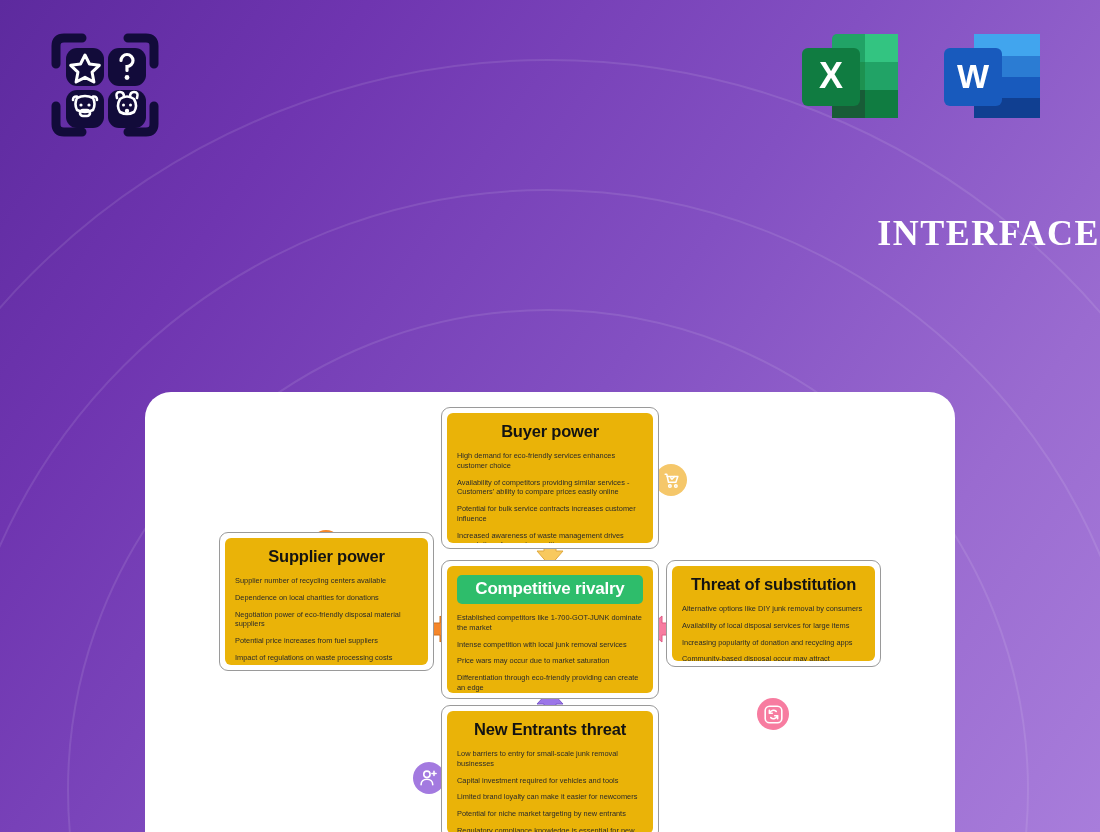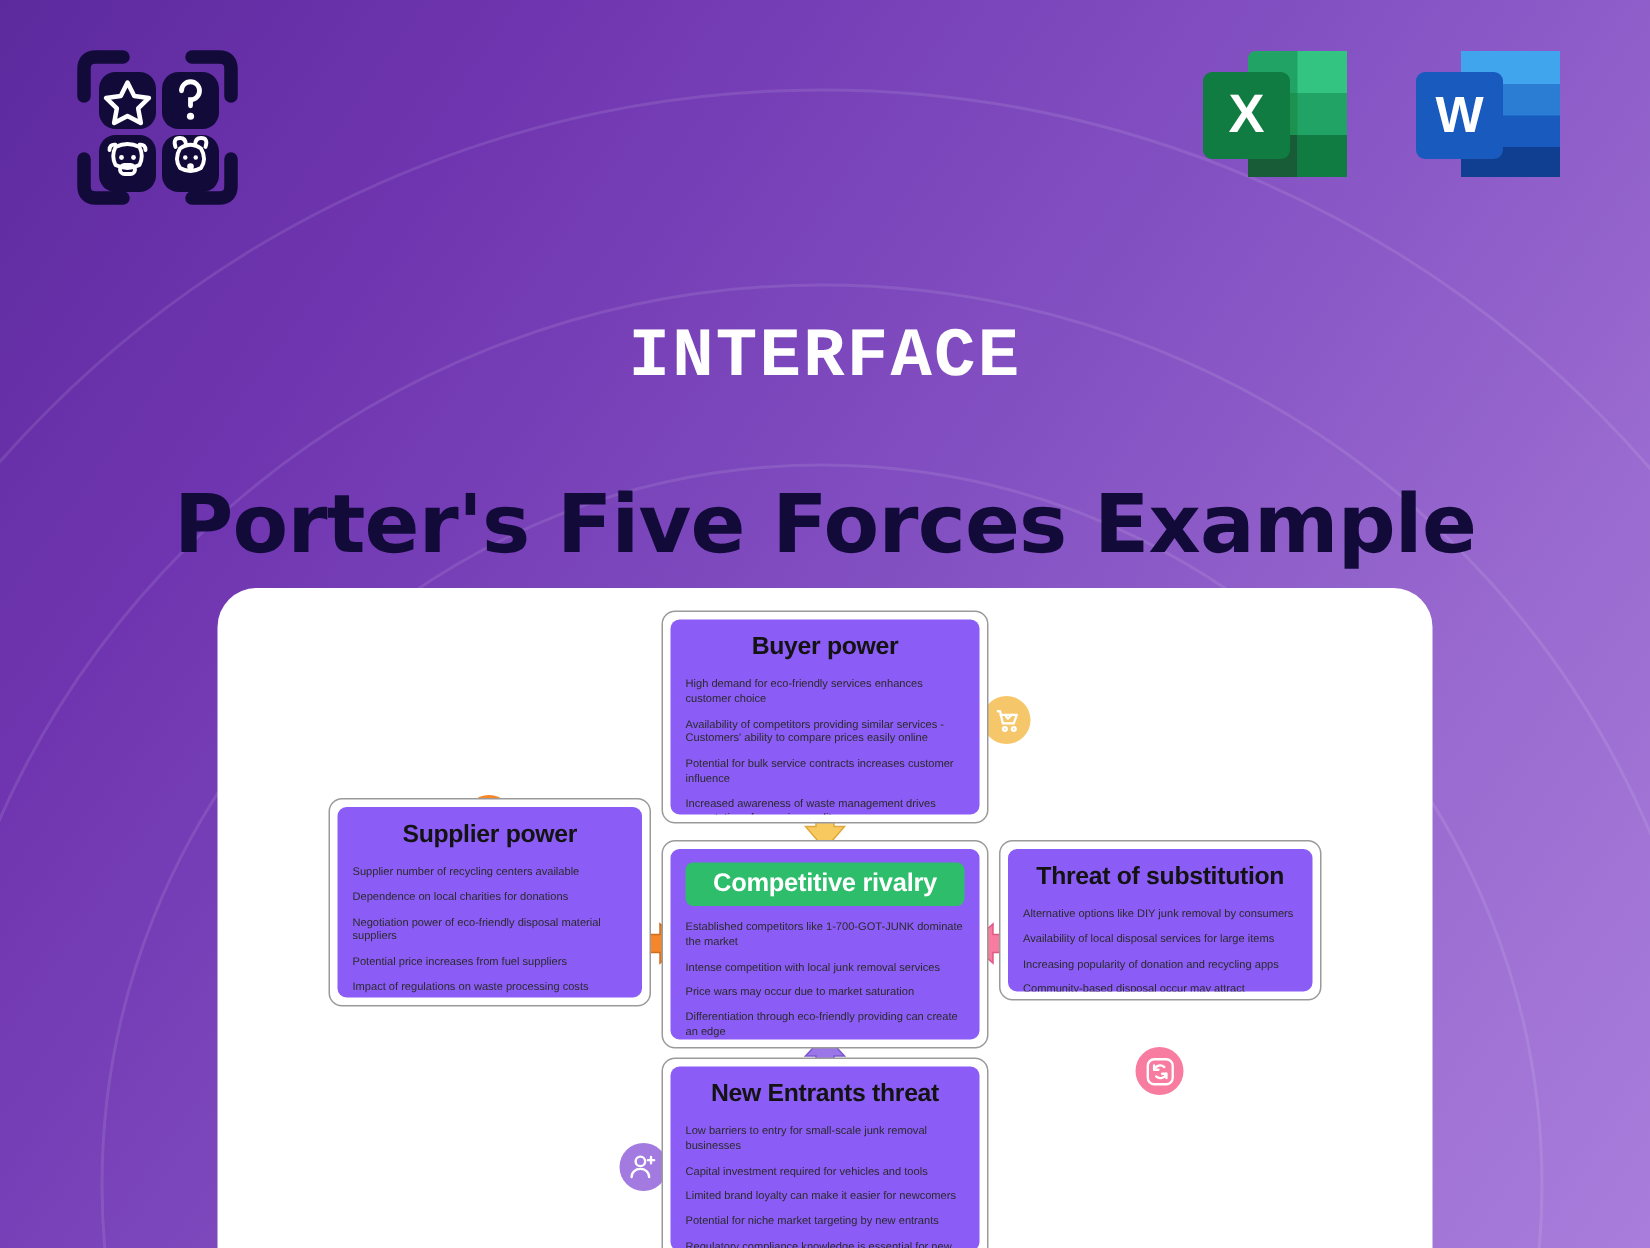--- a/index.html
+++ b/index.html
@@ -25,26 +25,26 @@
   
   .office-row {
     position: absolute; right: 58px; top: 28px;
     display: flex; gap: 42px; align-items: flex-start;
   }
   .office-ic { position: relative; width: 100px; height: 96px; }
 
   
   .interface-label {
     position: absolute; left: 0; right: 0; top: 212px;
-    text-align: center;
+    text-align: right;
     color: #ffffff;
-    font-size: 46px;
+    font-size: 36px;
     font-weight: 700;
     letter-spacing: 1.5px;
-    font-family: Liberation Mono, monospace;
+    font-family: Liberation Serif, serif;
   }
   .main-title {
     position: absolute; left: 0; right: 0; top: 318px;
     text-align: center;
     color: #120b3a;
     font-size: 54px;
     font-weight: 700;
     letter-spacing: -0.5px;
     font-family: "DejaVu Sans", sans-serif;
   }
@@ -62,21 +62,21 @@
   .diagram { position: absolute; inset: 0; }
 
   .force-box {
     position: absolute;
     background: #ffffff;
     border: 1px solid #9a9a9a;
     border-radius: 9px;
     padding: 5px;
   }
   .force-inner {
-    background: #8b5cf6;
+    background: #eab308;
     border-radius: 6px;
     width: 100%; height: 100%;
     padding: 9px 10px 10px 10px;
     overflow: hidden;
   }
   .force-title {
     text-align: center;
     font-size: 16.5px;
     font-weight: 700;
     color: #131313;
@@ -192,21 +192,20 @@
         <rect x="32" y="28" width="66" height="21" fill="#2b7cd3"></rect>
         <rect x="32" y="49" width="66" height="21" fill="#185abd"></rect>
         <rect x="32" y="70" width="66" height="20" fill="#103f91"></rect>
         <rect x="2" y="20" width="58" height="58" rx="6" fill="#185abd"></rect>
         <text x="31" y="60" font-family="'Liberation Sans',sans-serif" font-size="34" font-weight="700" fill="#ffffff" text-anchor="middle">W</text>
       </svg>
     </div>
   </div>
 
   <div class="interface-label">INTERFACE</div>
-  <div class="main-title">Porter's Five Forces Example</div>
 
   <div class="card"></div>
 
   <div class="diagram">
 
     <svg class="arrow" style="left:534px; top:537px;" width="32" height="30" viewBox="0 0 32 30">
       <path d="M10 0 h12 v14 h7 L16 29 L3 14 h7z" fill="#f8c95e" stroke="#e0a93d" stroke-width="1"></path>
     </svg>
 
     <svg class="arrow" style="left:425px; top:614px;" width="32" height="30" viewBox="0 0 32 30">

